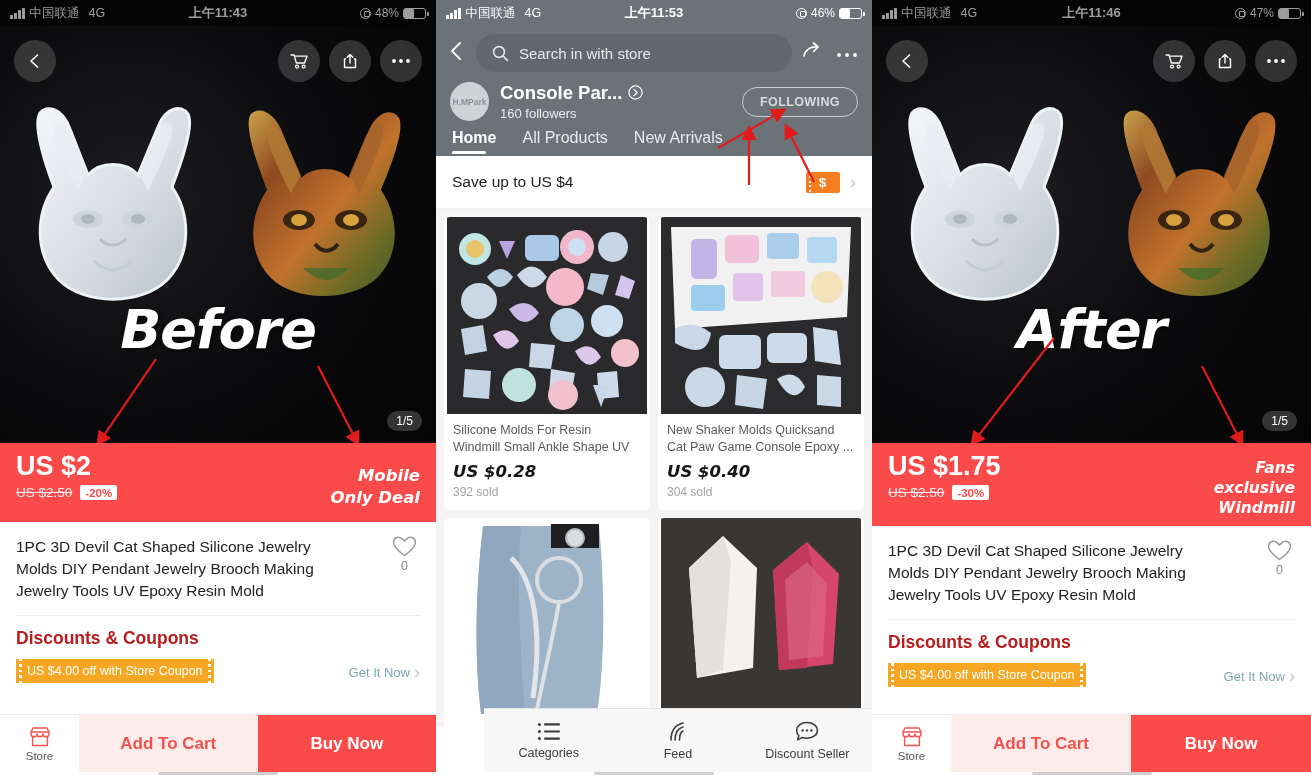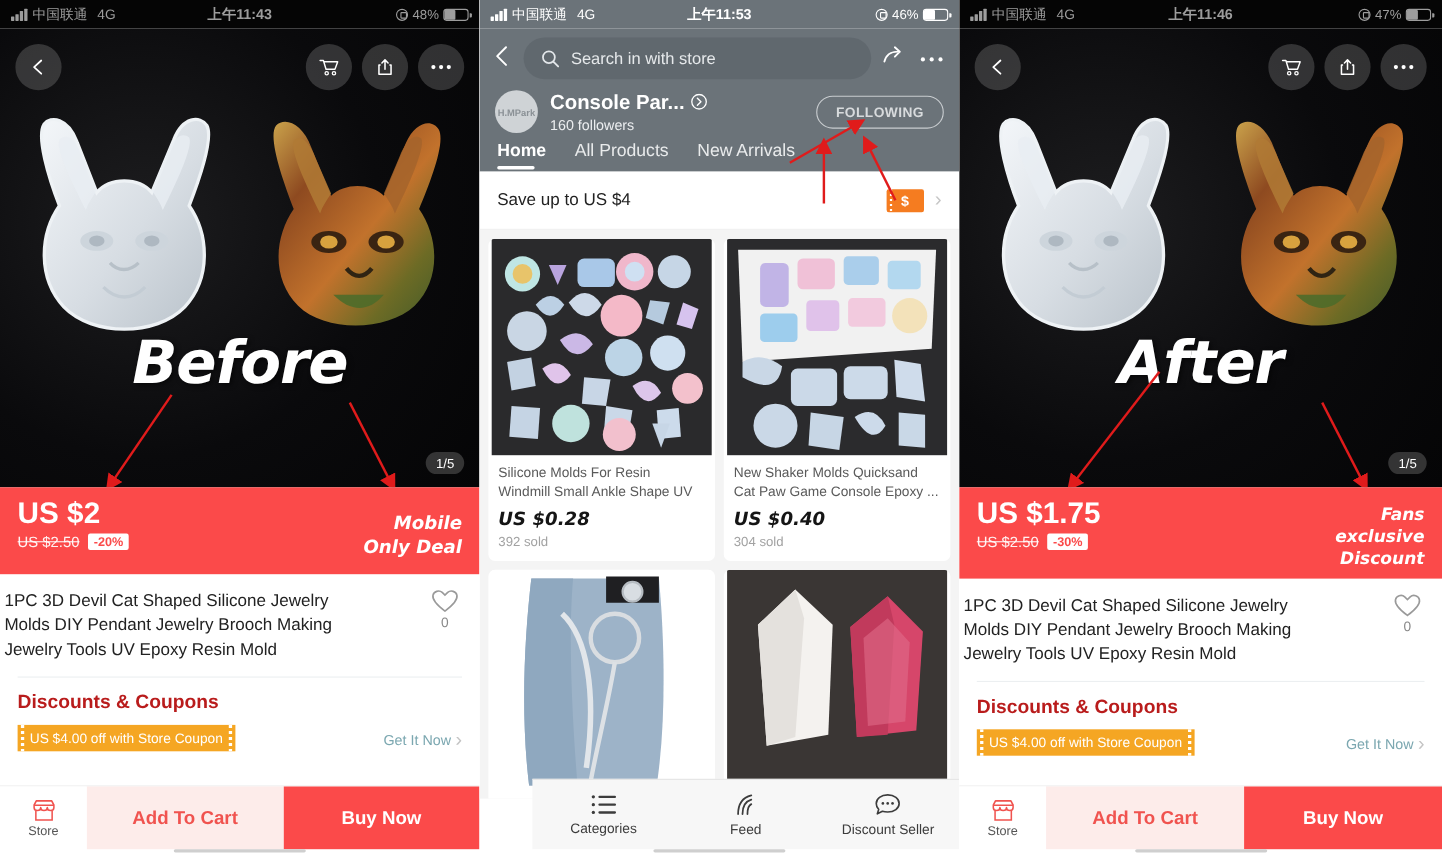--- a/index.html
+++ b/index.html
@@ -129,21 +129,21 @@
     padding: 1.5px 5px; border-radius: 2px;
   }
   .pb-right {
     text-align: right; font-family: "DejaVu Sans", sans-serif;
     font-style: italic; font-weight: bold; font-size: 16.5px;
     line-height: 1.35; align-self: center;
   }
   .pb-right.small { font-size: 15.5px; line-height: 1.28; }
 
   
-  .info { padding: 14px 16px 0 4px; position: relative; }
+  .info { padding: 14px 16px 0 16px; position: relative; }
   .ptitle {
     font-size: 15.5px; color: #222; line-height: 1.42;
     max-width: 340px; font-family: "Liberation Sans", sans-serif;
   }
   .fav {
     position: absolute; right: 18px; top: 12px;
     display: flex; flex-direction: column; align-items: center; gap: 1px;
   }
   .fav .cnt { font-size: 12.5px; color: #888; }
   .divider { height: 1px; background: #eceff1; margin: 13px 16px 0 16px; }
@@ -787,21 +787,21 @@
       <div class="pb-left">
         <div class="now">US $1.75</div>
         <div class="sub">
           <span class="was">US $2.50</span>
           <span class="off">-30%</span>
         </div>
       </div>
       <div class="pb-right small">
         <div>Fans</div>
         <div>exclusive</div>
-        <div>Discount</div>
+        <div>Windmill</div>
       </div>
     </div>
 
     <div class="info">
       <div class="ptitle">1PC 3D Devil Cat Shaped Silicone Jewelry Molds DIY Pendant Jewelry Brooch Making Jewelry Tools UV Epoxy Resin Mold</div>
       <div class="fav">
         <svg width="27" height="24" viewBox="0 0 27 24">
             <path d="M13.5 21.5 C4 14.5 2 10.5 2.6 7.3 C3.3 3.6 8.2 2 11 4.6 L13.5 7 L16 4.6 C18.8 2 23.7 3.6 24.4 7.3 C25 10.5 23 14.5 13.5 21.5 Z" fill="none" stroke="#9a9a9a" stroke-width="1.5"></path>
           </svg>
         <span class="cnt">0</span>

